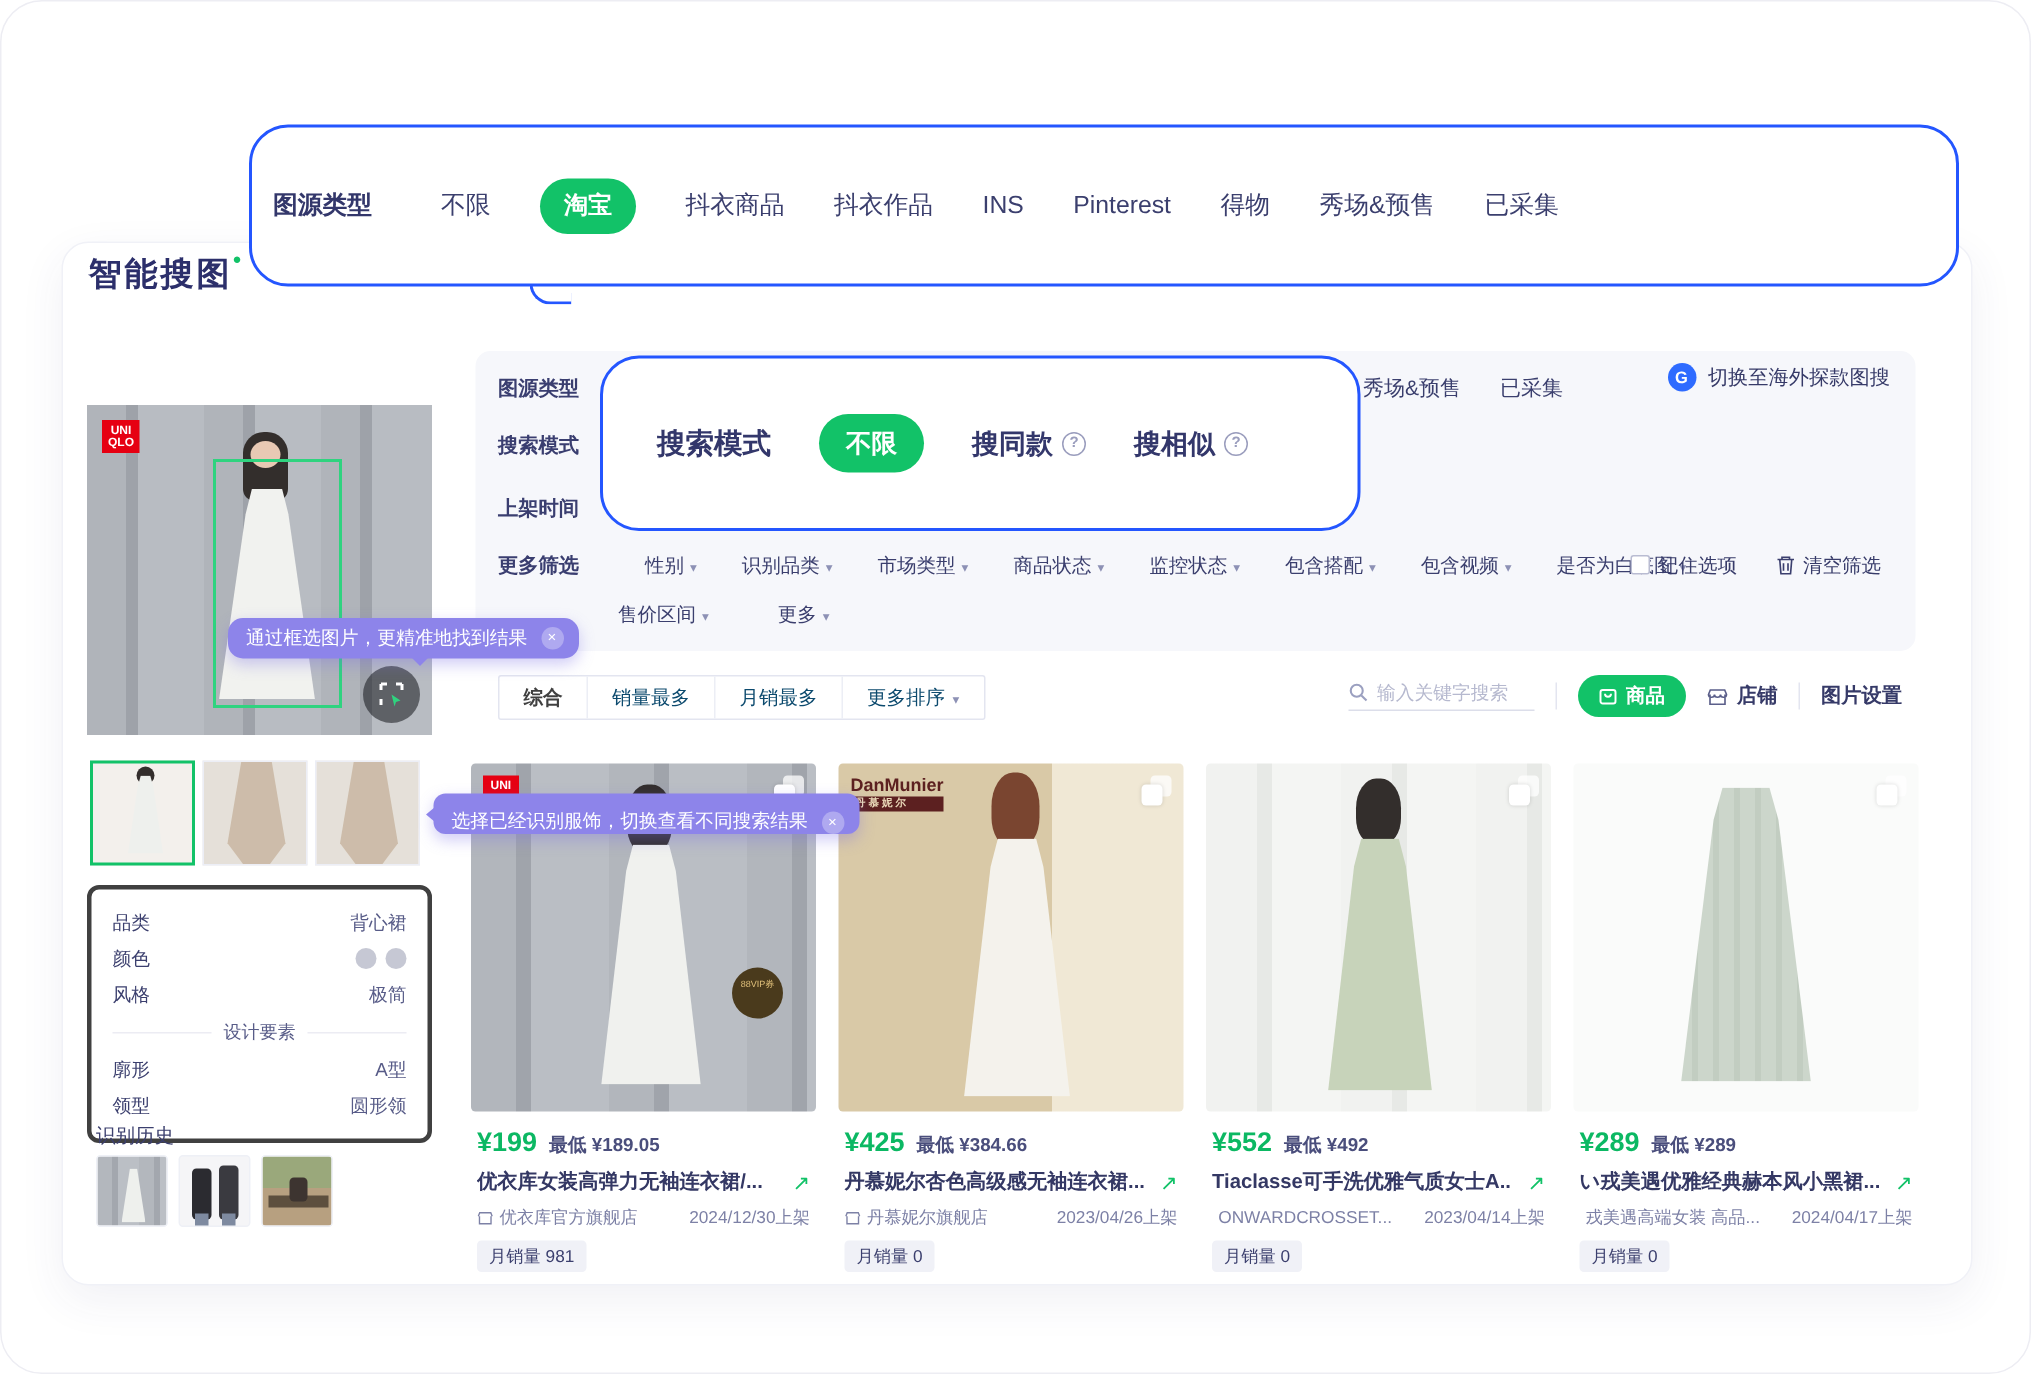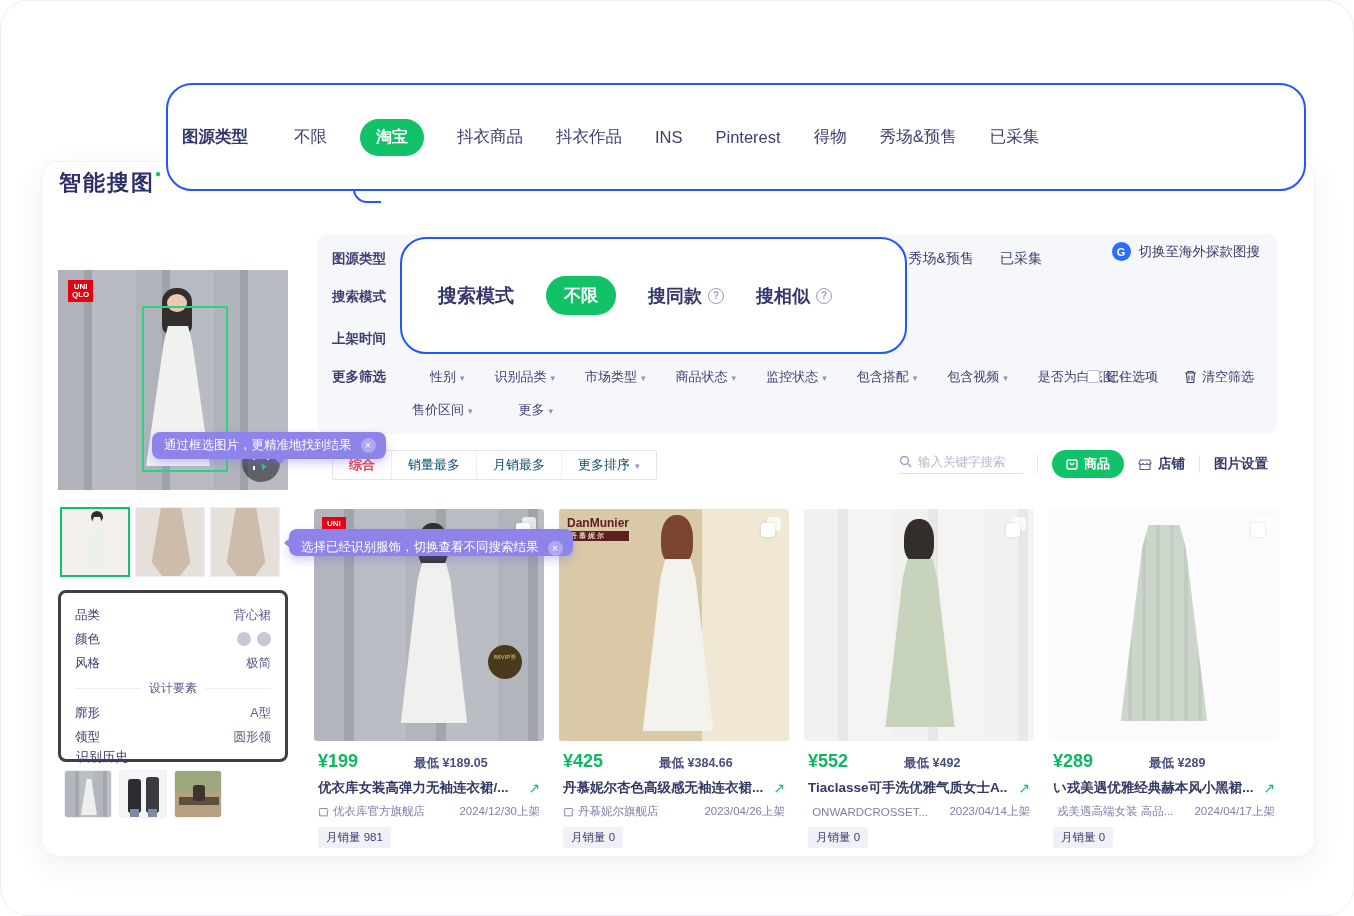--- a/index.html
+++ b/index.html
@@ -49,21 +49,21 @@
   .attr-card { position:absolute; left:16px; top:428px; width:230px; border:3px solid #404040;
     border-radius:8px; padding:10px 14px; }
   .attr-row { display:flex; justify-content:space-between; align-items:center; height:24px; font-size:12.5px; }
   .attr-row .a-label { color:#3b3f6e; }
   .attr-row .a-value { color:#585c88; }
   .swatches { display:flex; gap:6px; }
   .swatch { width:14px; height:14px; border-radius:50%; background:#c6c8d4; }
   .attr-sec { display:flex; align-items:center; gap:8px; height:26px; color:#585c88; font-size:12px; }
   .attr-sec::before,.attr-sec::after { content:""; flex:1; height:1px; background:#ececf3; }
 
-  .history-label { position:absolute; left:22px; top:586px; font-size:13px; color:#3b3f6e;margin-left:12px; }
+  .history-label { position:absolute; left:22px; top:586px; font-size:13px; color:#3b3f6e; }
   .history-thumbs { position:absolute; left:22px; top:608px; display:flex; gap:7px; }
   .h-thumb { width:48px; height:48px; border:1px solid #eef0f6; border-radius:3px; overflow:hidden; position:relative; cursor:pointer; }
   .h1 { background:repeating-linear-gradient(90deg,#b3b7bd 0 10px,#a3a7ae 10px 14px,#bbbfc5 14px 28px); }
   .h1 .hd { position:absolute; left:16px; top:8px; width:16px; height:36px; background:#eef0ed; clip-path:polygon(35% 0,65% 0,100% 100%,0 100%); }
   .h2 { background:#f5f5f7; }
   .h2 .p1 { position:absolute; left:8px; top:8px; width:13px; height:34px; background:#2b2b30; border-radius:3px; }
   .h2 .p2 { position:absolute; left:26px; top:6px; width:13px; height:36px; background:#3a3a40; border-radius:3px; }
   .h2 .p1::after,.h2 .p2::after { content:""; position:absolute; left:2px; bottom:-8px; width:9px; height:12px; background:#7e8aa0; }
   .h3 { background:linear-gradient(180deg,#9aa87b 0 45%,#b7a080 45% 100%); }
   .h3 .bench { position:absolute; left:4px; top:26px; width:40px; height:8px; background:#5d4f3e; }
@@ -82,21 +82,21 @@
   .checkbox { display:inline-block; width:13px; height:13px; border:1px solid #b9bcd2; border-radius:2px; background:#fff; vertical-align:-2px; margin-right:6px; }
   .link-overseas { position:absolute; right:54px; top:80px; display:flex; align-items:center; gap:8px;
     font-size:13.5px; color:#363a68; cursor:pointer; }
   .blue-dot { width:19px; height:19px; border-radius:50%; background:#2e6bff; color:#fff; display:flex;
     align-items:center; justify-content:center; font-size:11px; font-weight:bold; }
 
   
   .sortbar { position:absolute; left:290px; top:288px; display:flex; border:1px solid #e3e5f0; border-radius:2px; background:#fff; }
   .sorttab { padding:5px 16px; font-size:13px; color:#0c4a6e; border-right:1px solid #eceef5; cursor:pointer; white-space:nowrap; }
   .sorttab:last-child { border-right:none; }
-  .sorttab.sel { color:#ef4444; font-weight:bold; }
+  .sorttab.sel { color:#404040; font-weight:bold; }
   .sorttab.caret::after { content:"▾"; font-size:9px; margin-left:5px; color:#8d91b5; }
 
   .toolbar-right { position:absolute; right:46px; top:288px; display:flex; align-items:center; gap:14px; }
   .search-box { display:flex; align-items:center; gap:6px; border-bottom:1px solid #dcdeea; padding-bottom:4px; }
   .search-box input { border:none; outline:none; background:transparent; font-size:12.5px; width:105px; color:#3b3f6e;
     font-family:"Liberation Sans","DejaVu Sans",sans-serif; }
   .search-box input::placeholder { color:#b6b9cf; }
   .vdiv { width:1px; height:18px; background:#e3e5f0; }
   .pill-goods { display:flex; align-items:center; gap:6px; background:#12c268; color:#fff; font-weight:bold;
     font-size:13px; border-radius:999px; padding:5px 14px; cursor:pointer; }
@@ -117,21 +117,21 @@
   .ph3 { background:repeating-linear-gradient(90deg,#f1f2f0 0 34px,#e7e9e6 34px 44px,#f4f5f3 44px 90px); }
   .ph4 { background:#fafbfa; }
   .brand-chip { position:absolute; left:8px; top:8px; background:#e60012; color:#fff; font-size:8px; font-weight:bold; padding:2px 5px; }
   .dm-brand { position:absolute; left:8px; top:8px; color:#5c2020; font-weight:bold; font-size:12px; line-height:1.1; }
   .dm-brand small { display:block; background:#5c2020; color:#e9d8b8; font-size:7px; padding:1px 3px; margin-top:1px; letter-spacing:2px; }
   .gold-badge { position:absolute; right:22px; bottom:62px; width:34px; height:34px; border-radius:50%;
     background:#4a3a1c; color:#e3c27c; font-size:6px; text-align:center; line-height:1.3; padding-top:9px; }
   .card-body { padding:10px 4px 0 4px; }
   .price-row { display:flex; align-items:baseline; gap:8px; }
   .price { color:#0cb863; font-size:18px; font-weight:bold; }
-  .min { font-size:12.5px; color:#4a4e7c; font-weight:bold;margin-left:48px; }
+  .min { font-size:12.5px; color:#4a4e7c; font-weight:bold; }
   .title-row { display:flex; justify-content:space-between; align-items:center; margin-top:7px; }
   .title { font-size:13.5px; font-weight:bold; color:#343864; white-space:nowrap; overflow:hidden; max-width:200px; }
   .ext { color:#12c268; font-size:14px; }
   .shop-row { display:flex; justify-content:space-between; align-items:center; margin-top:7px; font-size:11.5px; color:#7d81a6; }
   .shop-name { display:flex; align-items:center; gap:4px; max-width:120px; white-space:nowrap; overflow:hidden; }
   .sales { display:inline-block; margin-top:8px; background:#f0f1f7; color:#3b3f6e; font-size:11.5px; padding:3px 8px; border-radius:3px; }
 
   
   .callout-top { position:absolute; left:165px; top:82px; width:1140px; height:108px; background:#fff;
     border:2px solid #2456ff; border-radius:26px; z-index:30; display:flex; align-items:center; padding:0 0 0 14px; }
@@ -149,21 +149,21 @@
   .help { display:inline-flex; width:16px; height:16px; border:1.5px solid #9a9dbd; border-radius:50%;
     color:#9a9dbd; font-size:10px; align-items:center; justify-content:center; font-weight:bold; }
   .help::before { content:"?"; }
 
   .tooltip { position:absolute; background:#8d84ea; color:#fff; font-size:12.5px; border-radius:8px;
     height:27px; display:flex; align-items:center; gap:9px; padding:0 10px 0 12px; z-index:25; white-space:nowrap;
     box-shadow:0 4px 10px rgba(120,110,230,.35); }
   .tt-close { width:15px; height:15px; border-radius:50%; background:rgba(255,255,255,.3); color:#fff;
     display:flex; align-items:center; justify-content:center; font-size:10px; cursor:pointer; }
   .tt-close::before { content:"×"; }
-  .tt1 { left:110px; top:270px; }
+  .tt1 { left:110px; top:250px;border-radius:10px; }
   .tt1::after { content:""; position:absolute; right:100px; bottom:-5px; border-left:6px solid transparent;
     border-right:6px solid transparent; border-top:6px solid #8d84ea; }
   .tt2 { left:247px; top:367px;align-items:flex-end; }
   .tt2::before { content:""; position:absolute; left:-5px; top:9px; border-top:5px solid transparent;
     border-bottom:5px solid transparent; border-right:6px solid #8d84ea; }
 </style>
 </head>
 <body>
 
 <div class="canvas">

